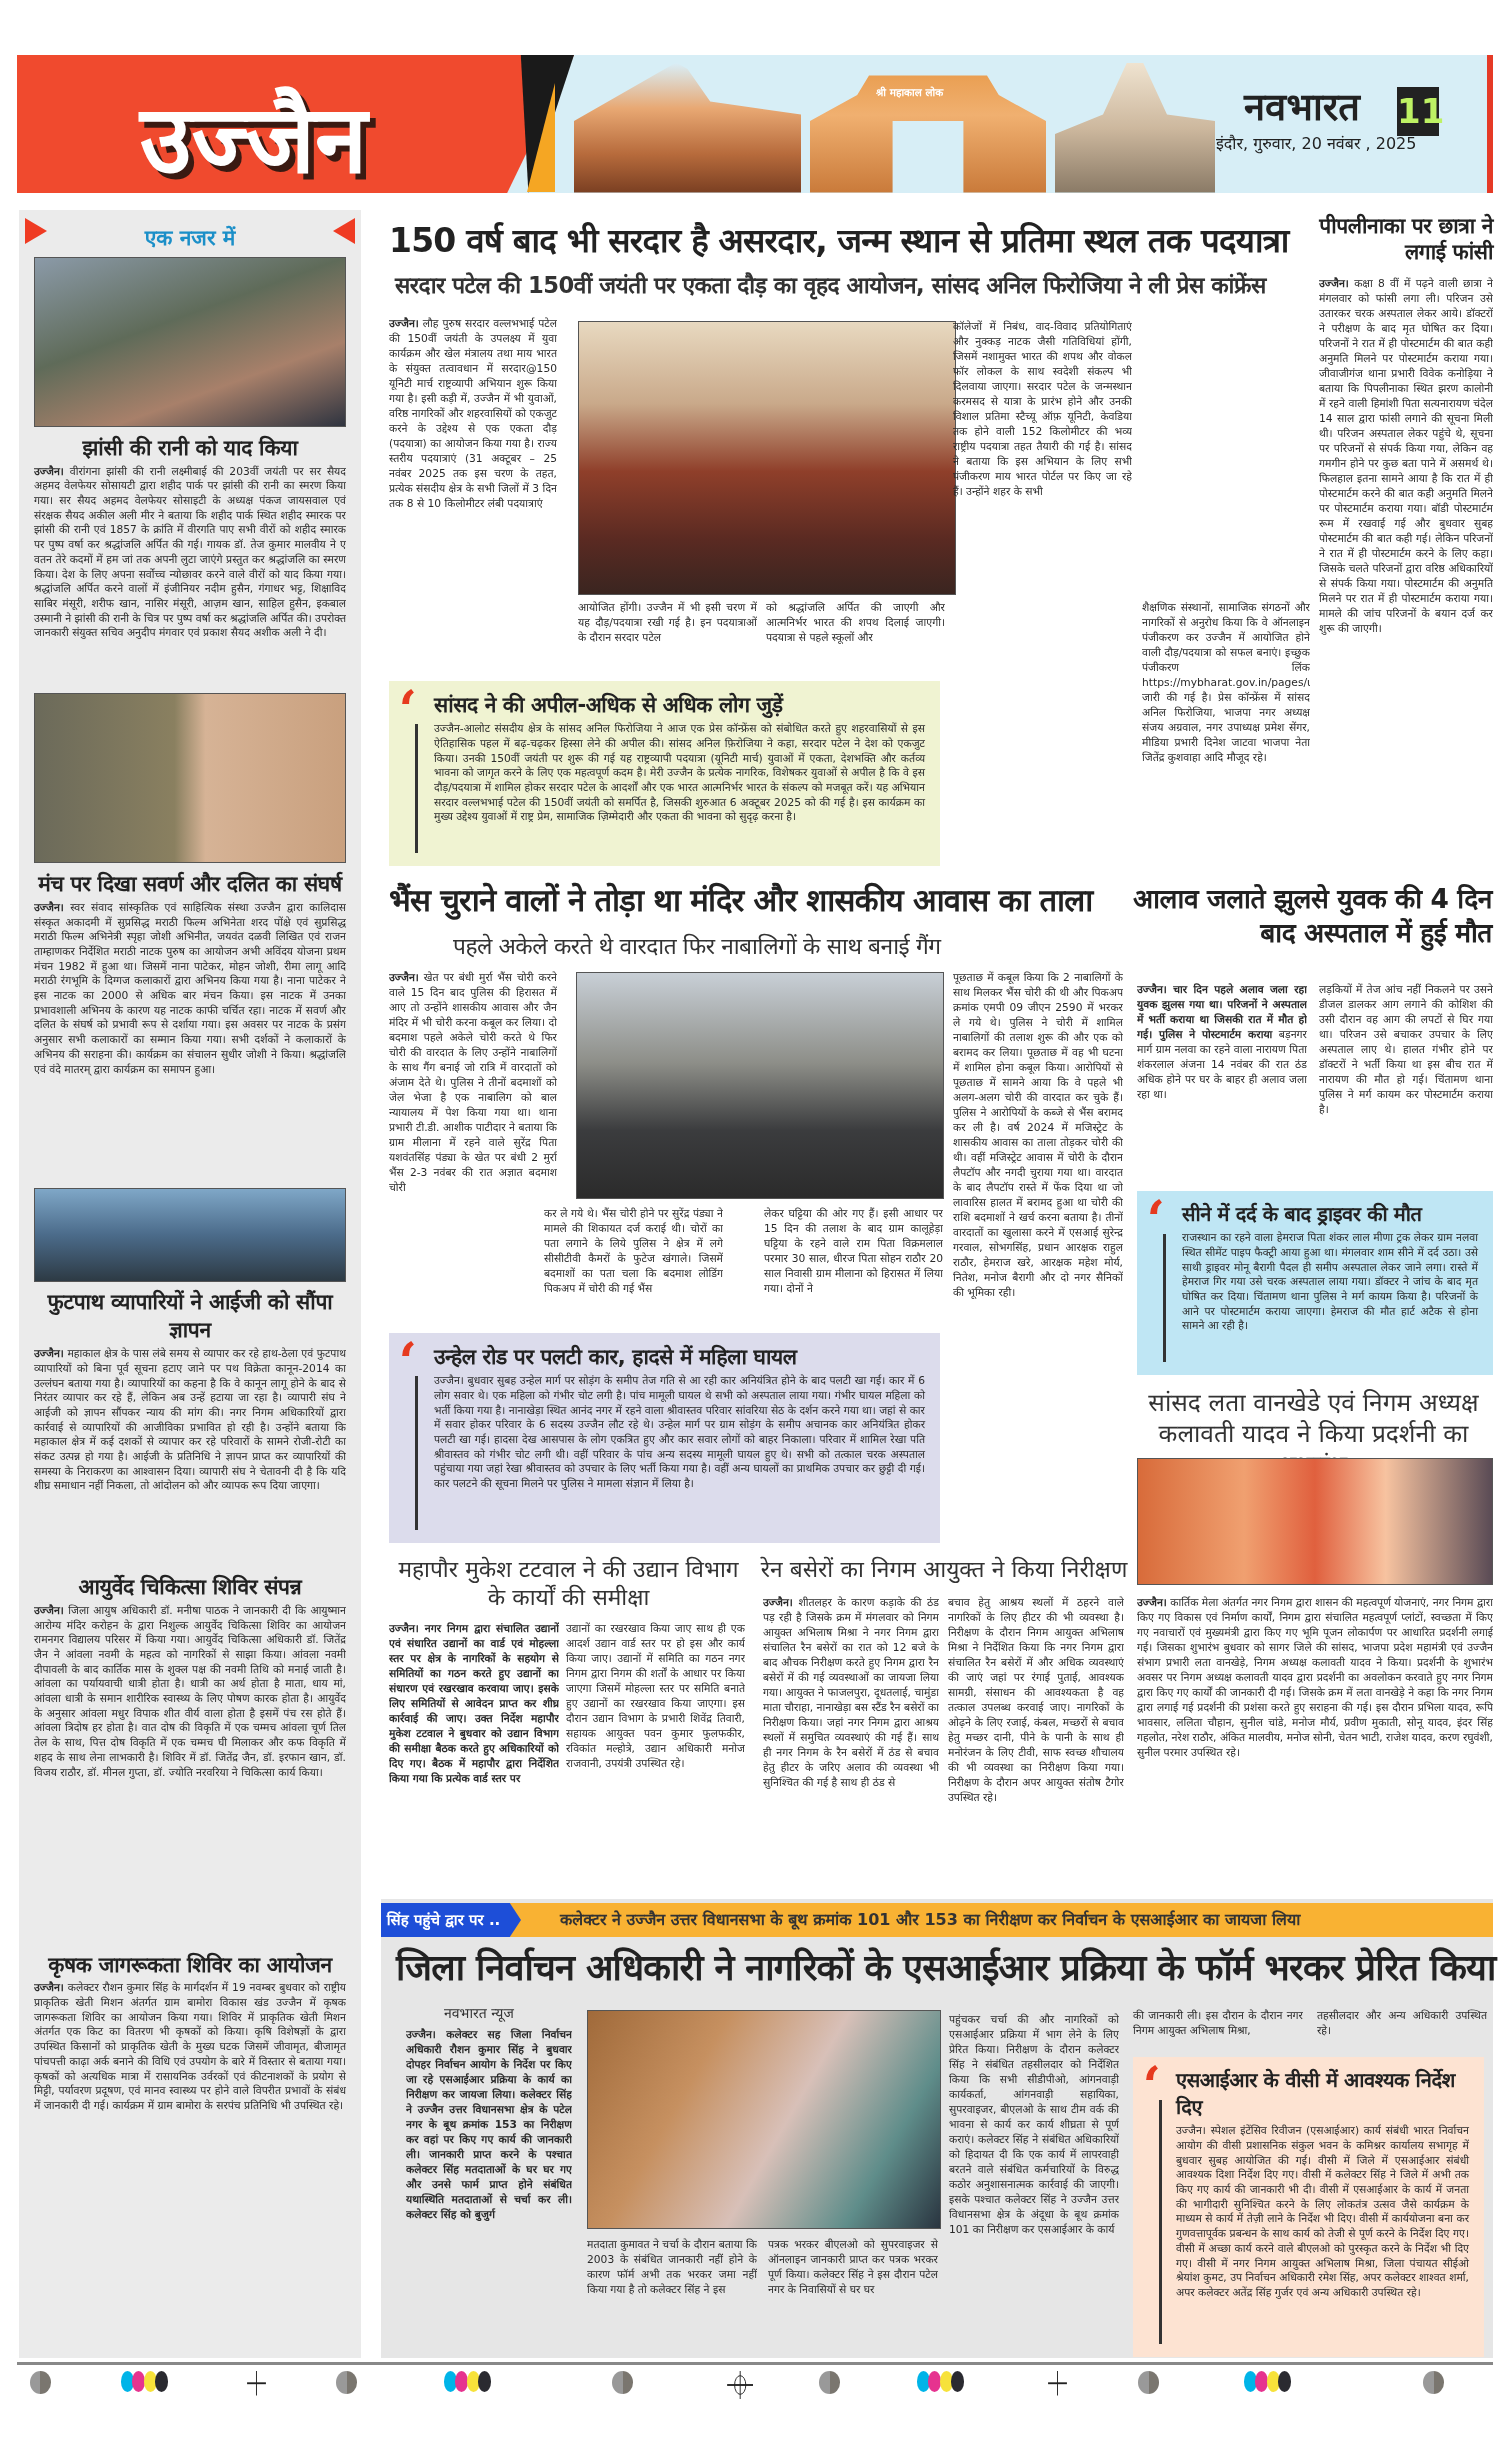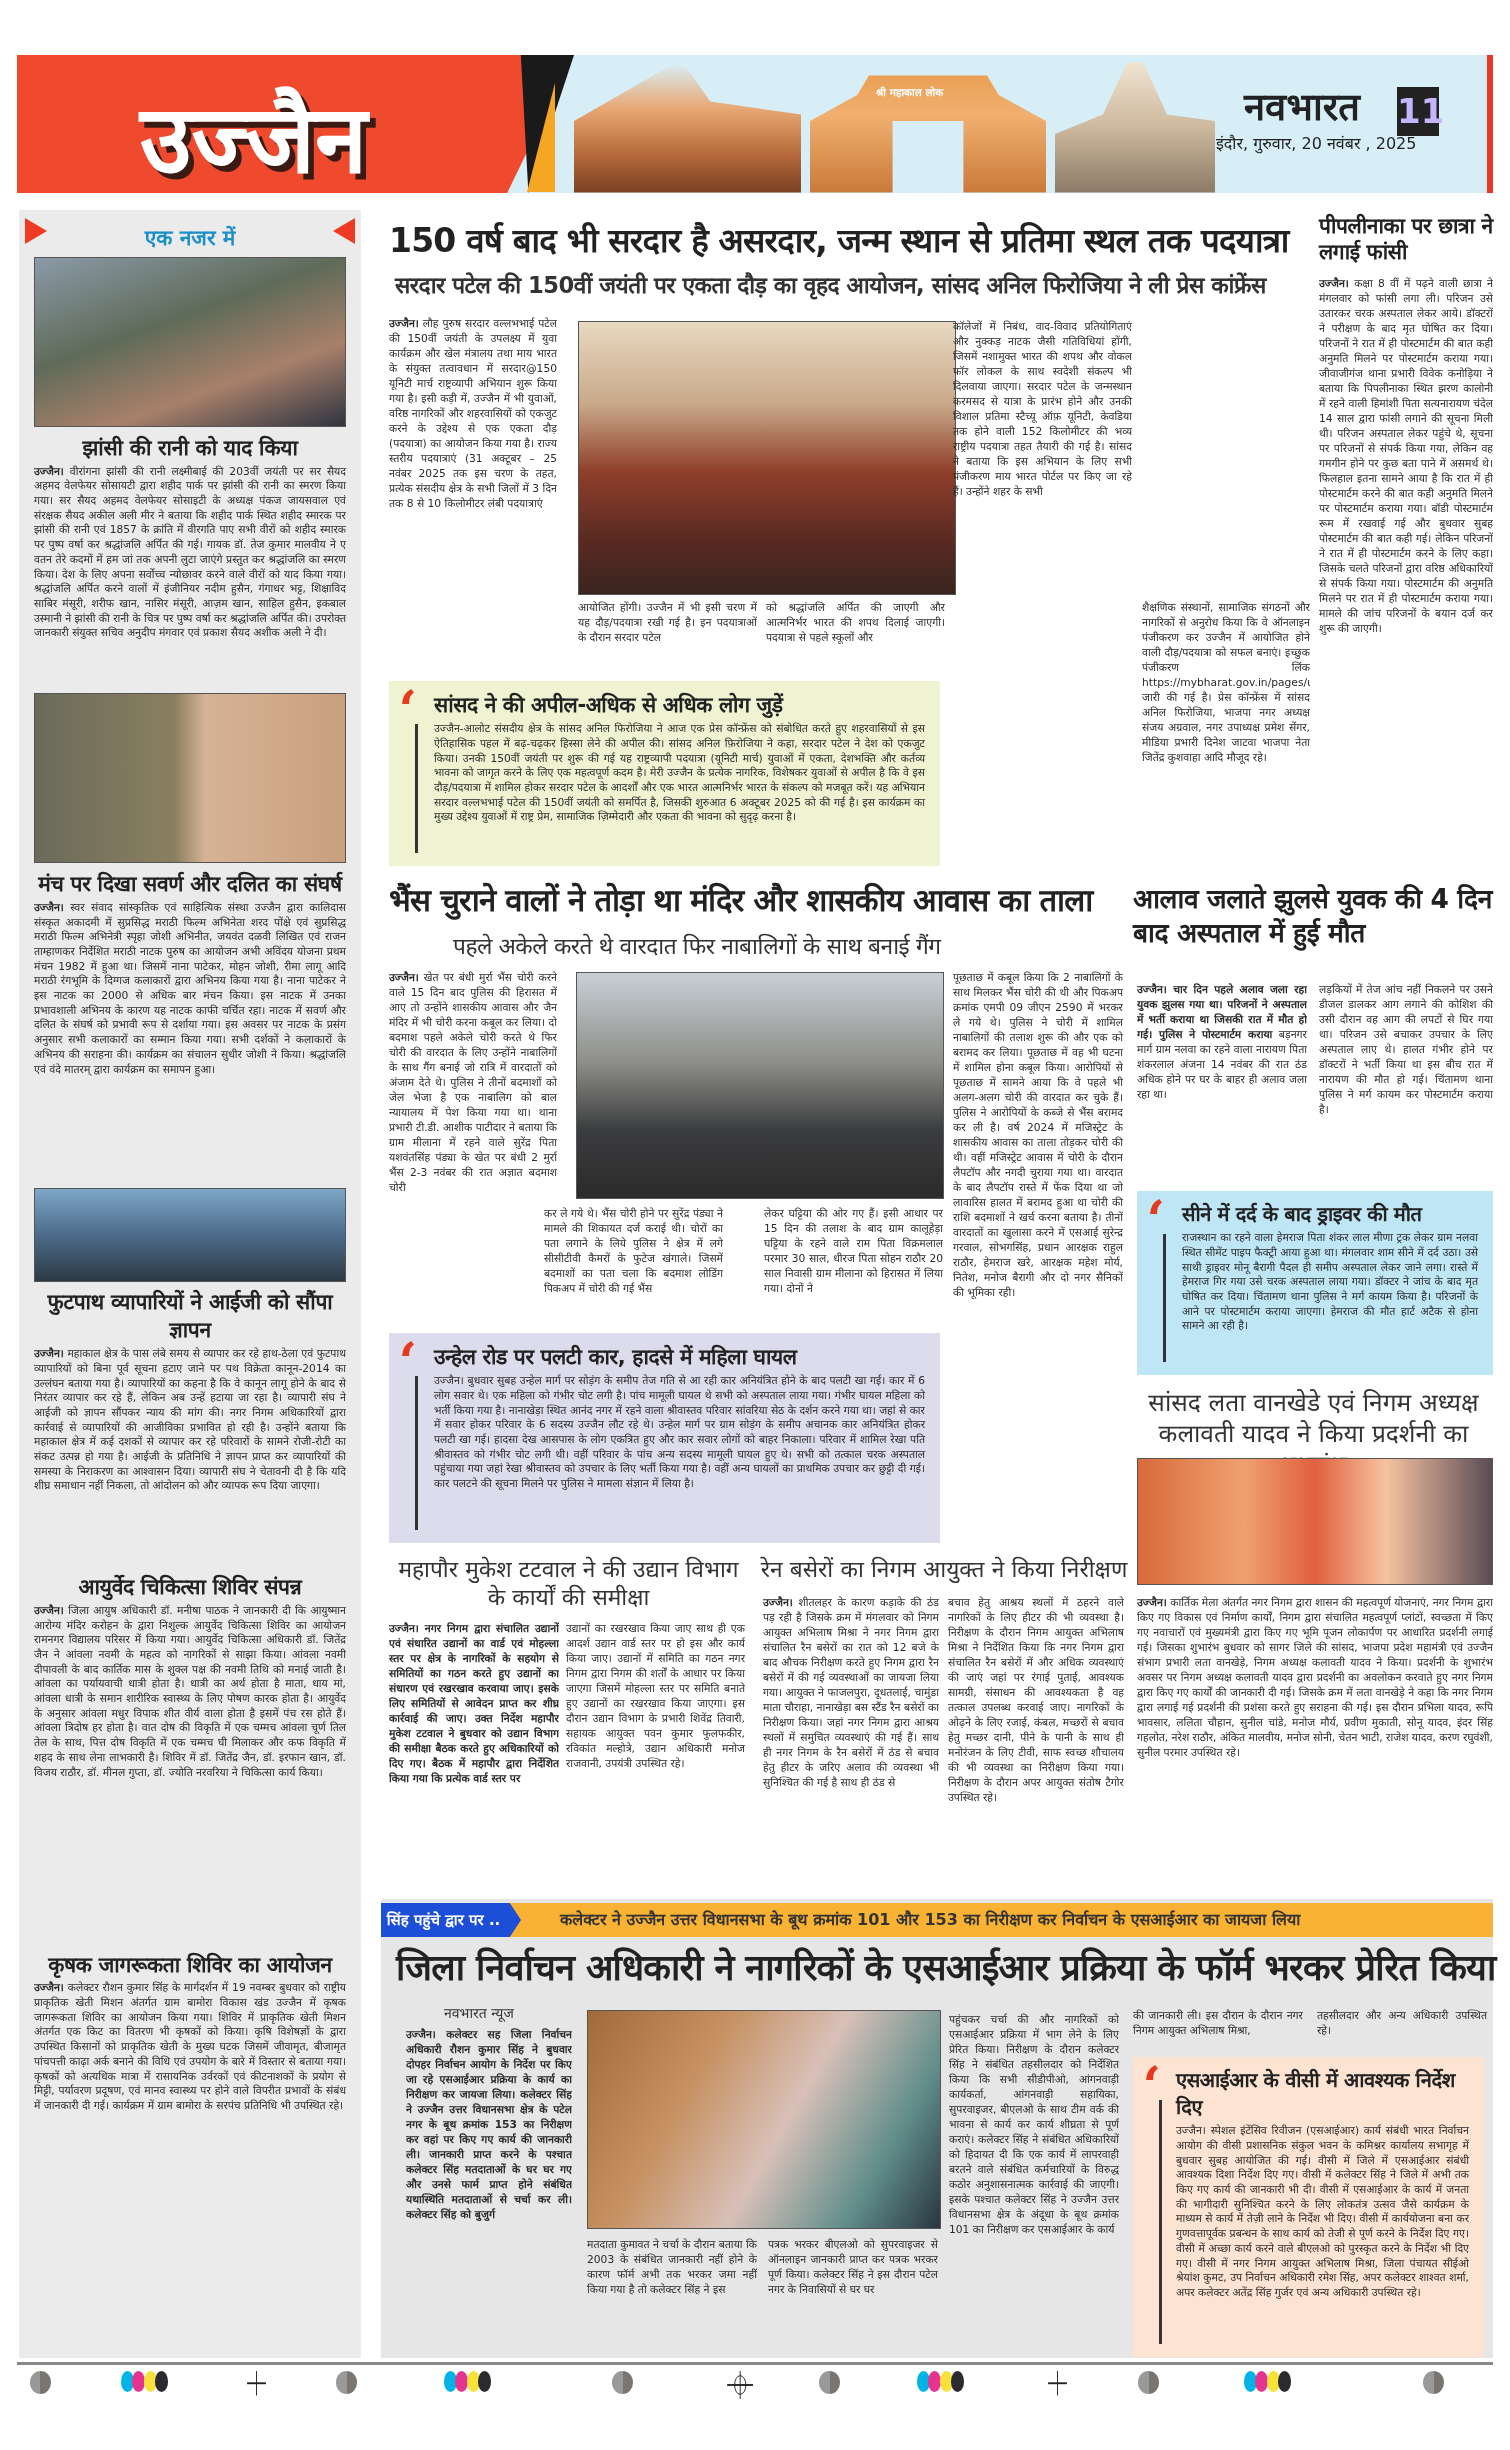--- a/index.html
+++ b/index.html
@@ -11,21 +11,21 @@
   #mast-red { left: 0; top: 0; width: 557px; height: 138px; background: #f04a2e; clip-path: polygon(0 0, 100% 0, 88% 100%, 0 100%); }
   #mast-black { left: 481px; top: 0; width: 76px; height: 138px; background: #1a1a1a; clip-path: polygon(30% 0, 100% 0, 40% 100%); }
   #mast-orange { left: 510px; top: 28px; width: 28px; height: 109px; background: #f5a623; clip-path: polygon(100% 0, 100% 100%, 0 100%); }
   #city-name { left: 123px; top: 17px; font-size: 94px; font-weight: bold; color: #fff; text-shadow: 5.7px 5.7px 0 #3a1a12; font-family: "DejaVu Sans", sans-serif; }
   .temple { top: 7.6px; height: 130px; }
   #temple-1 { left: 557px; width: 227px; background: linear-gradient(180deg,#d9eef7 0%,#e8a873 35%,#b76b3c 70%,#7a3f22 100%); clip-path: polygon(40% 5%,45% 0,50% 5%,60% 30%,100% 40%,100% 100%,0 100%,0 45%); }
   #temple-2 { left: 793px; width: 236px; background: linear-gradient(180deg,#e89a4a 0%,#f0b070 40%,#c97a3a 100%); clip-path: polygon(25% 10%,75% 10%,80% 25%,100% 45%,100% 100%,65% 100%,65% 45%,35% 45%,35% 100%,0 100%,0 45%,20% 25%); }
   #temple-3 { left: 1038px; width: 160px; background: linear-gradient(180deg,#efe3d0 0%,#cdb89e 50%,#8a7a66 100%); clip-path: polygon(45% 0,55% 0,70% 40%,100% 45%,100% 100%,0 100%,0 55%,30% 40%); }
   #brand-name { left: 1227px; top: 23.6px; font-size: 38px; font-weight: bold; color: #222; }
   #edition-date { left: 1199px; top: 77px; font-size: 16px; color: #222; }
-  #page-number { left: 1380px; top: 32px; width: 42px; height: 49px; background: #222; color: #c4b5fd; font-size: 34px; font-weight: bold; text-align: center; line-height: 49px; }
+  #page-number { left: 1380px; top: 32px; width: 42px; height: 49px; background: #222; color: #bef264; font-size: 34px; font-weight: bold; text-align: center; line-height: 49px; }
   #mast-redbar { left: 1470px; top: 0; width: 5.7px; height: 138px; background: #e53a26; }
 
   
   #sidebar { left: 19px; top: 210px; width: 342px; height: 2148px; background: #ebebeb; padding: 0 15px; }
   .sb-tri { width: 0; height: 0; position: absolute; top: 7.6px; border-top: 13.2px solid transparent; border-bottom: 13.2px solid transparent; }
   #sb-tri-l { left: 5.7px; border-left: 22.7px solid #ef3b23; }
   #sb-tri-r { right: 5.7px; border-right: 22.7px solid #ef3b23; }
   #sb-title { text-align: center; font-size: 21px; font-weight: bold; color: #1b8fc8; margin-top: 13.2px; height: 34px; }
   .photo { background: linear-gradient(160deg,#8b9aa8,#5f6b59 40%,#a8806a 70%,#2f3440); border: 0.9px solid #555; }
   .sb-head { text-align: center; font-size: 21px; font-weight: bold; color: #222; margin: 5.7px 0 3.8px; letter-spacing: -0.3px; }
@@ -34,21 +34,21 @@
 
   
   .hl-main { font-size: 33px; font-weight: bold; color: #222; letter-spacing: -0.8px; white-space: nowrap; }
   .hl-sub { font-size: 22.7px; font-weight: bold; color: #333; letter-spacing: -0.5px; white-space: nowrap; }
   .col { font-size: 10.7px; line-height: 15px; text-align: justify; color: #2a2a2a; overflow: hidden; }
   .boxed { padding: 9.4px 15px 9.4px 45px; }
   .quote-mark { position: absolute; left: 9.4px; top: 1.9px; font-size: 53px; font-weight: bold; color: #e63a1f; font-family: "DejaVu Serif", serif; line-height: 1; }
   .box-head { font-size: 21px; font-weight: bold; color: #222; letter-spacing: -0.4px; margin-bottom: 3.8px; }
   .box-rule { position: absolute; left: 26.4px; top: 43px; bottom: 13.2px; width: 2.8px; background: #333; }
   .box-body { font-size: 10.7px; line-height: 14.7px; text-align: justify; color: #2a2a2a; }
-  .right-head { font-size: 24.5px; font-weight: bold; text-align: left; color: #222; line-height: 30px; letter-spacing: -0.4px; }
+  .right-head { font-size: 24.5px; font-weight: bold; text-align: right; color: #222; line-height: 30px; letter-spacing: -0.4px; }
   .plain-head { font-size: 24.5px; text-align: center; color: #333; line-height: 31px; }
   .mid-head { font-size: 22.7px; text-align: center; color: #333; line-height: 28px; }
 
   
   #reg-rule { left: 17px; top: 2362px; width: 1476px; height: 2.8px; background: #888; }
   .oval { display: inline-block; width: 13.2px; height: 21px; border-radius: 50%; margin-right: -1.9px; }
   .gray-oval { width: 21px; border-radius: 50%; background: linear-gradient(90deg,#999 50%,#7a766f 50%); height: 22.7px; }
 </style>
 </head>
 <body>

